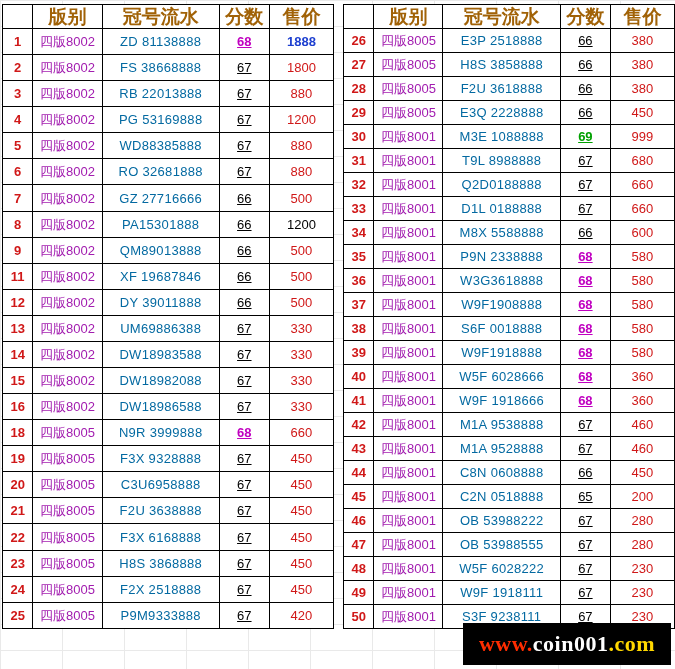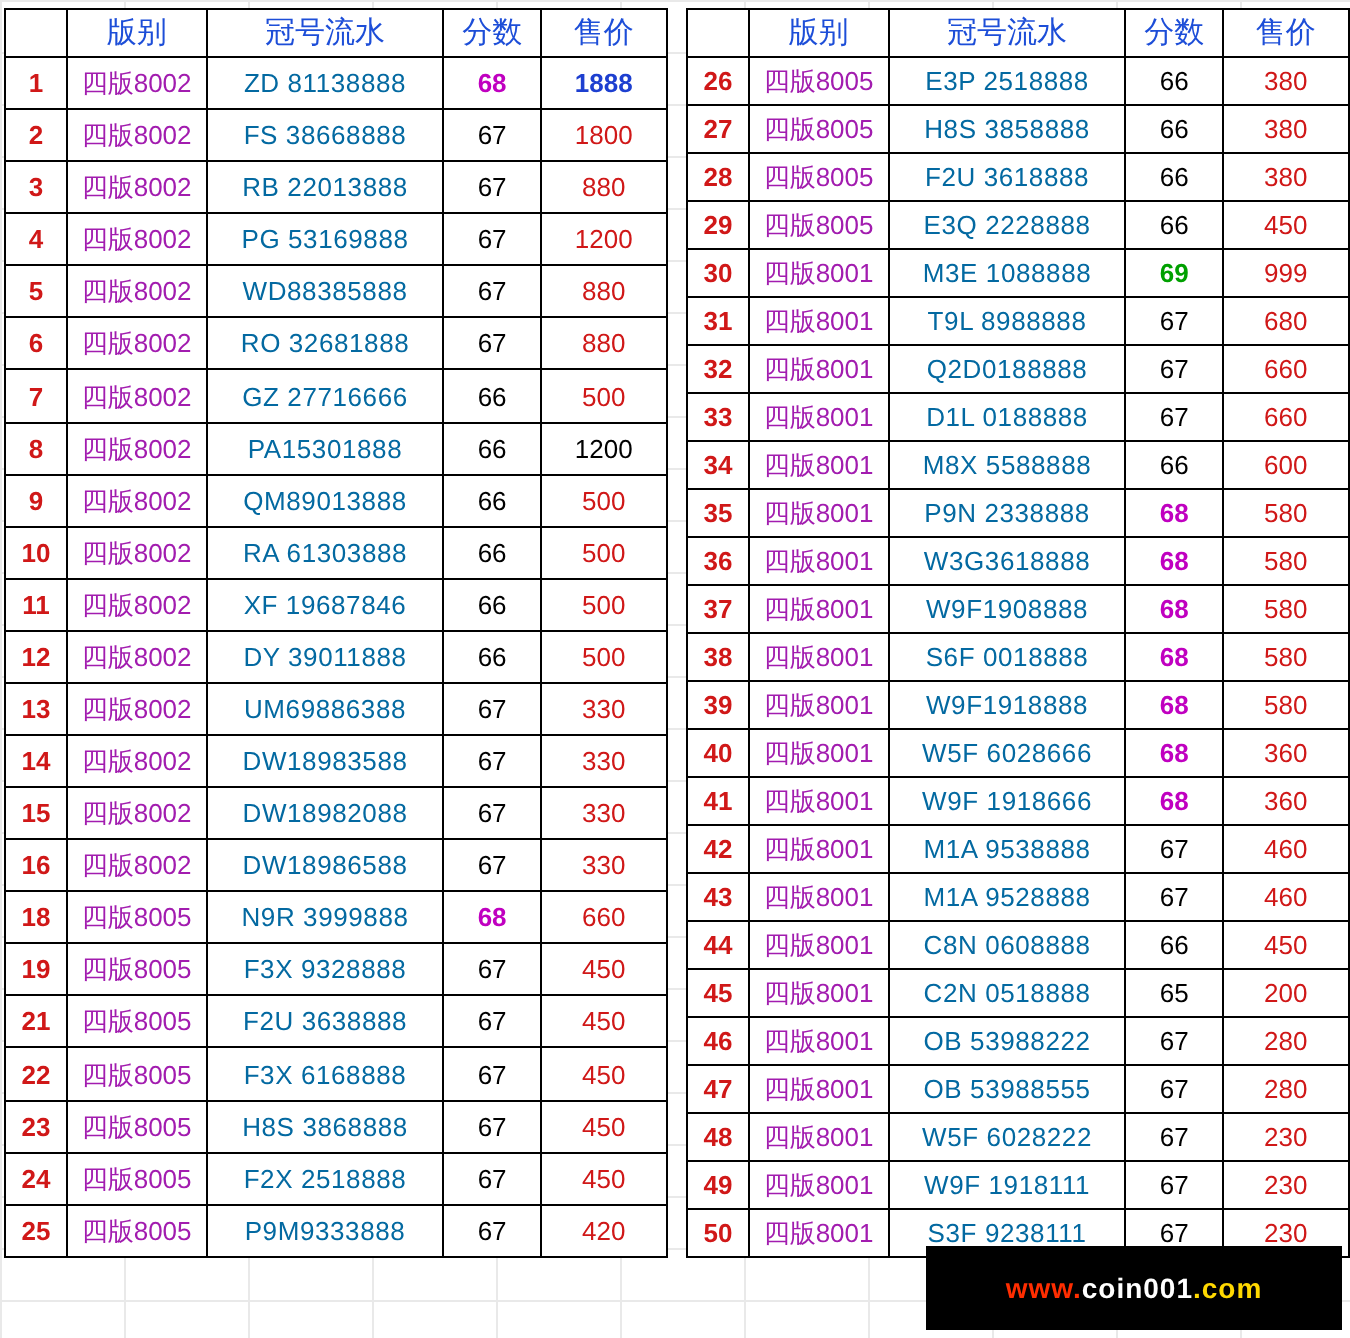--- a/index.html
+++ b/index.html
@@ -44,55 +44,55 @@
     height: 23px;
     padding: 0 2px;
     text-align: center;
     vertical-align: middle;
     font-size: 13px;
     line-height: 23px;
     white-space: nowrap;
     overflow: hidden;
   }
   table.tbl th {
-    font-weight: normal;
-    color: #1d4ed8;
-    font-size: 15px;
+    font-weight: bold;
+    color: #a16207;
+    font-size: 19px;
   }
   .c-idx { width: 30px; }
   .c-ver { width: 68px; }
   .c-code { width: 124px; }
   .c-score { width: 48px; }
   .c-price { width: 68px; margin-left: 37px; }
 
   td.idx { color: #d01818; font-weight: bold; }
   td.ver { color: #a21caf; }
   td.code { color: #0369a1; letter-spacing: .3px; }
-  td.score { color: #000; }
+  td.score { color: #000; text-decoration: underline; }
   td.score.hl { color: #c000c0; font-weight: bold; }
   td.score.green { color: #00a000; font-weight: bold; }
   td.price { color: #d01818; }
   td.price.blue { color: #1d3fd0; font-weight: bold; }
   td.price.plain { color: #000000; }
 
   .watermark {
     position: absolute;
     right: 4px;
     bottom: 4px;
     width: 208px;
     height: 42px;
     background: #000000;
     display: flex;
     align-items: center;
     justify-content: center;
   }
   .watermark .wm-text {
-    font-family: Liberation Sans, sans-serif;
+    font-family: Liberation Serif, serif;
     font-weight: bold;
-    font-size: 14px;
+    font-size: 22px;
     letter-spacing: .5px;
   }
   .wm-a { color: #ff2d00; }
   .wm-b { color: #ffffff; }
   .wm-c { color: #ffd800; }
 </style>
 </head>
 <body>
 
 <div class="sheet">
@@ -168,41 +168,34 @@
             <td class="price plain">1200</td>
           </tr>
           <tr>
             <td class="idx">9</td>
             <td class="ver">四版8002</td>
             <td class="code">QM89013888</td>
             <td class="score ">66</td>
             <td class="price ">500</td>
           </tr>
           <tr>
-            <td class="idx">10</td>
-            <td class="ver">四版8002</td>
-            <td class="code">RA 61303888</td>
+            <td class="idx">11</td>
+            <td class="ver">四版8002</td>
+            <td class="code">XF 19687846</td>
             <td class="score ">66</td>
             <td class="price ">500</td>
           </tr>
           <tr>
-            <td class="idx">11</td>
-            <td class="ver">四版8002</td>
-            <td class="code">XF 19687846</td>
+            <td class="idx">12</td>
+            <td class="ver">四版8002</td>
+            <td class="code">DY 39011888</td>
             <td class="score ">66</td>
             <td class="price ">500</td>
           </tr>
           <tr>
-            <td class="idx">12</td>
-            <td class="ver">四版8002</td>
-            <td class="code">DY 39011888</td>
-            <td class="score ">66</td>
-            <td class="price ">500</td>
-          </tr>
-          <tr>
             <td class="idx">13</td>
             <td class="ver">四版8002</td>
             <td class="code">UM69886388</td>
             <td class="score ">67</td>
             <td class="price ">330</td>
           </tr>
           <tr>
             <td class="idx">14</td>
             <td class="ver">四版8002</td>
             <td class="code">DW18983588</td>
@@ -227,20 +220,27 @@
             <td class="idx">18</td>
             <td class="ver">四版8005</td>
             <td class="code">N9R 3999888</td>
             <td class="score hl">68</td>
             <td class="price ">660</td>
           </tr>
           <tr>
             <td class="idx">19</td>
             <td class="ver">四版8005</td>
             <td class="code">F3X 9328888</td>
+            <td class="score ">67</td>
+            <td class="price ">450</td>
+          </tr>
+          <tr>
+            <td class="idx">20</td>
+            <td class="ver">四版8005</td>
+            <td class="code">C3U6958888</td>
             <td class="score ">67</td>
             <td class="price ">450</td>
           </tr>
           <tr>
             <td class="idx">21</td>
             <td class="ver">四版8005</td>
             <td class="code">F2U 3638888</td>
             <td class="score ">67</td>
             <td class="price ">450</td>
           </tr>

